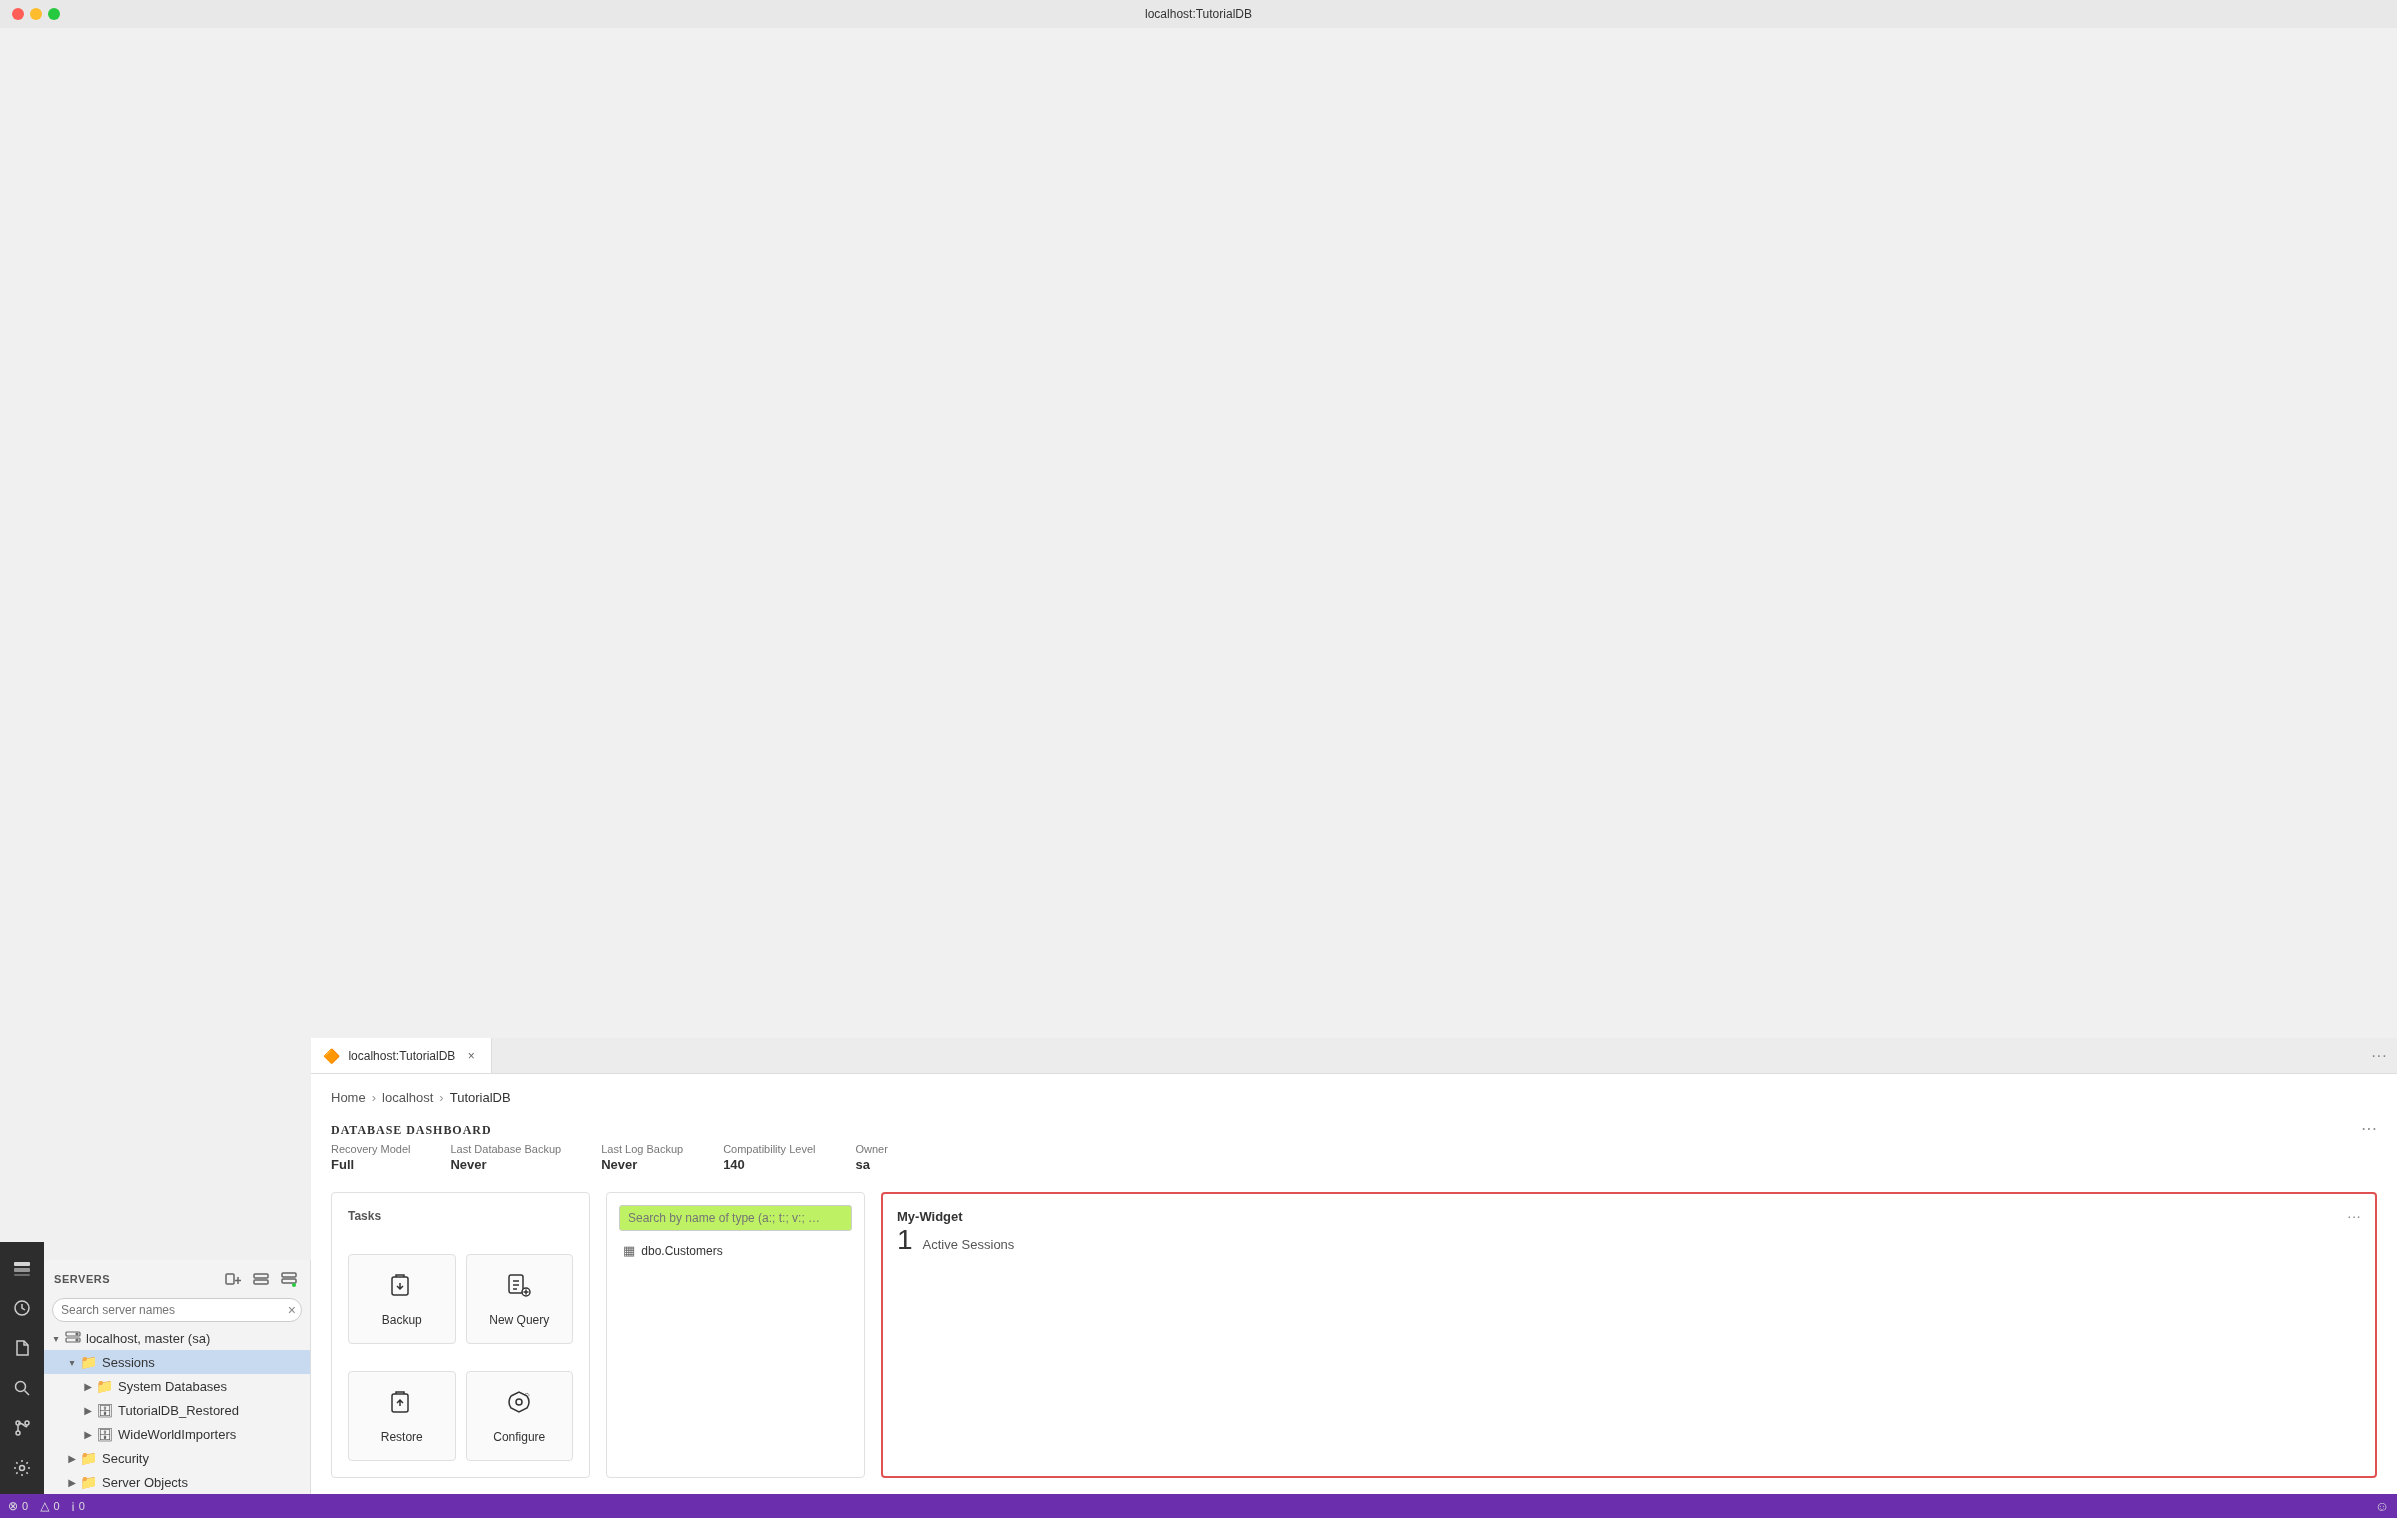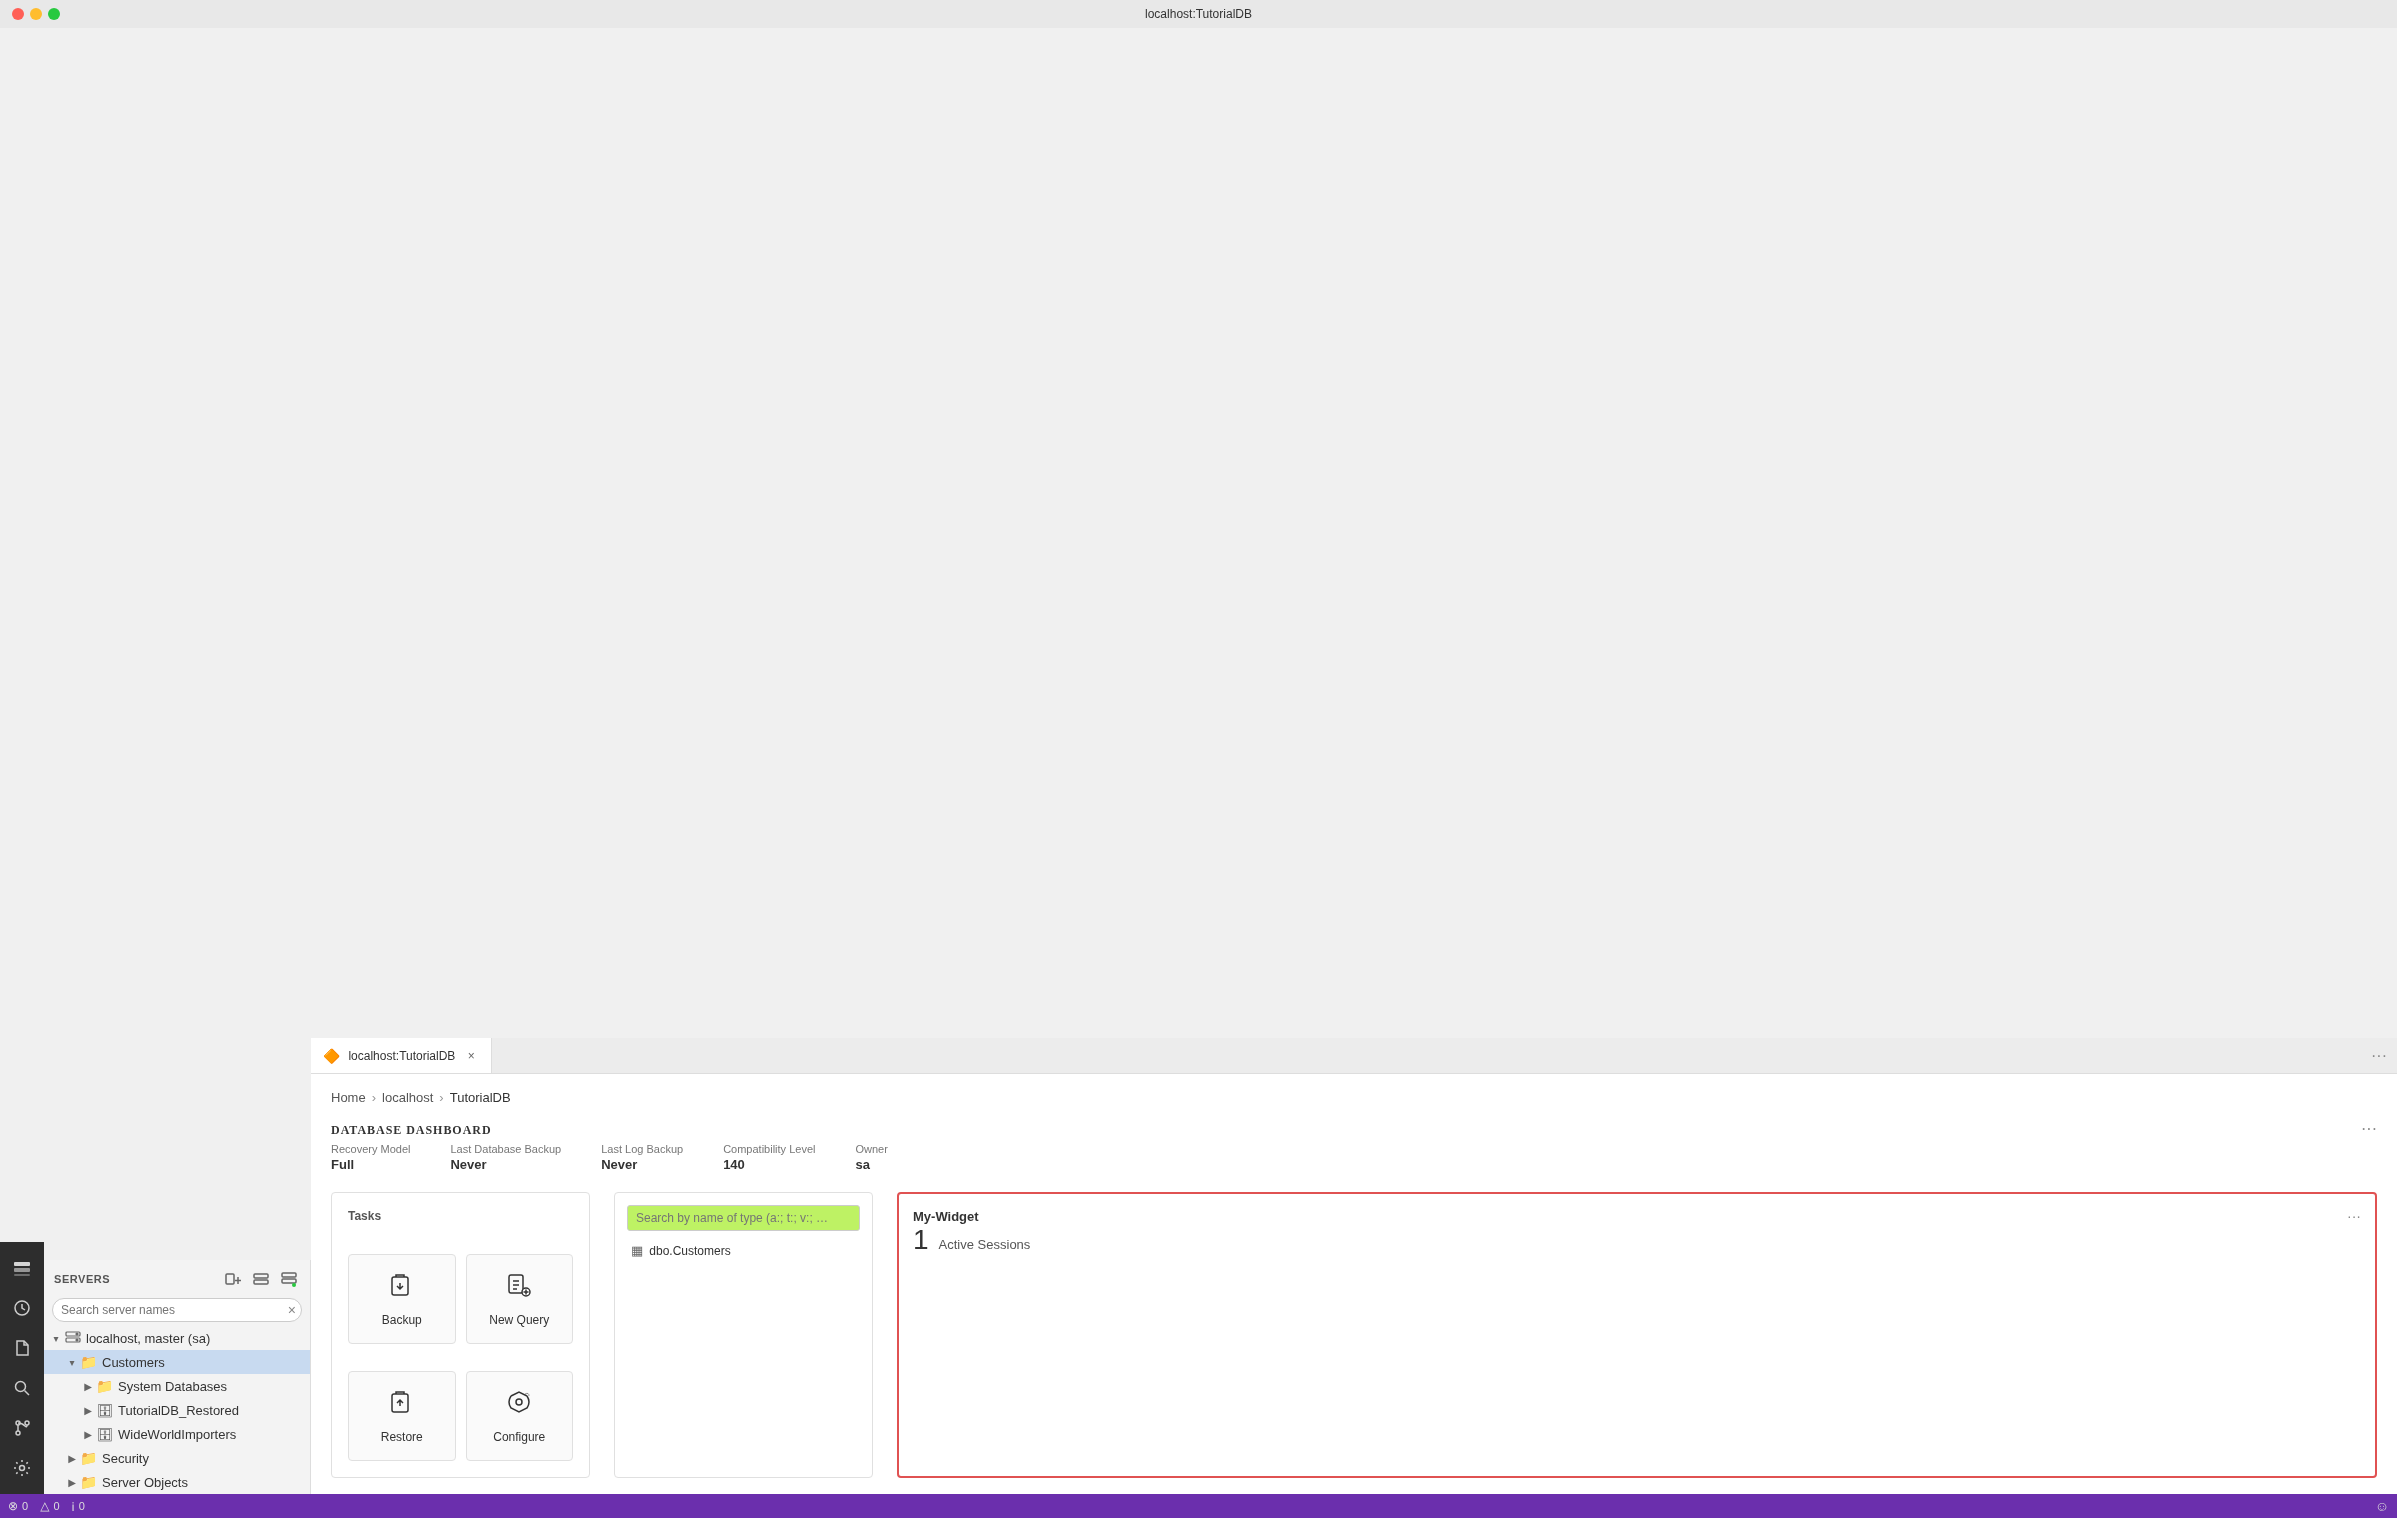--- a/index.html
+++ b/index.html
@@ -267,21 +267,21 @@
     }
     .stat-value {
       font-size: 13px;
       font-weight: 600;
       color: #333;
     }
 
     
     .dashboard-panels {
       display: flex;
-      gap: 24px;
+      gap: 16px;
       flex: 1;
     }
 
     
     .tasks-panel {
       width: 259px;
       border: 1px solid #e0e0e0;
       border-radius: 4px;
       padding: 16px;
     }
@@ -501,21 +501,21 @@
             <circle cx="12" cy="4" r="1" fill="currentColor"></circle>
             <circle cx="12" cy="10" r="1" fill="currentColor"></circle>
           </svg>
         </span>
         <span>localhost, master (sa)</span>
       </div>
 
       <div class="tree-item selected" style="padding-left: 20px;">
         <span class="tree-arrow">▾</span>
         <span class="tree-icon folder-icon">📁</span>
-        <span>Customers</span>
+        <span>Sessions</span>
       </div>
 
       <div class="tree-item" style="padding-left: 36px;">
         <span class="tree-arrow">▶</span>
         <span class="tree-icon folder-icon">📁</span>
         <span>System Databases</span>
       </div>
 
       <div class="tree-item" style="padding-left: 36px;">
         <span class="tree-arrow">▶</span>

